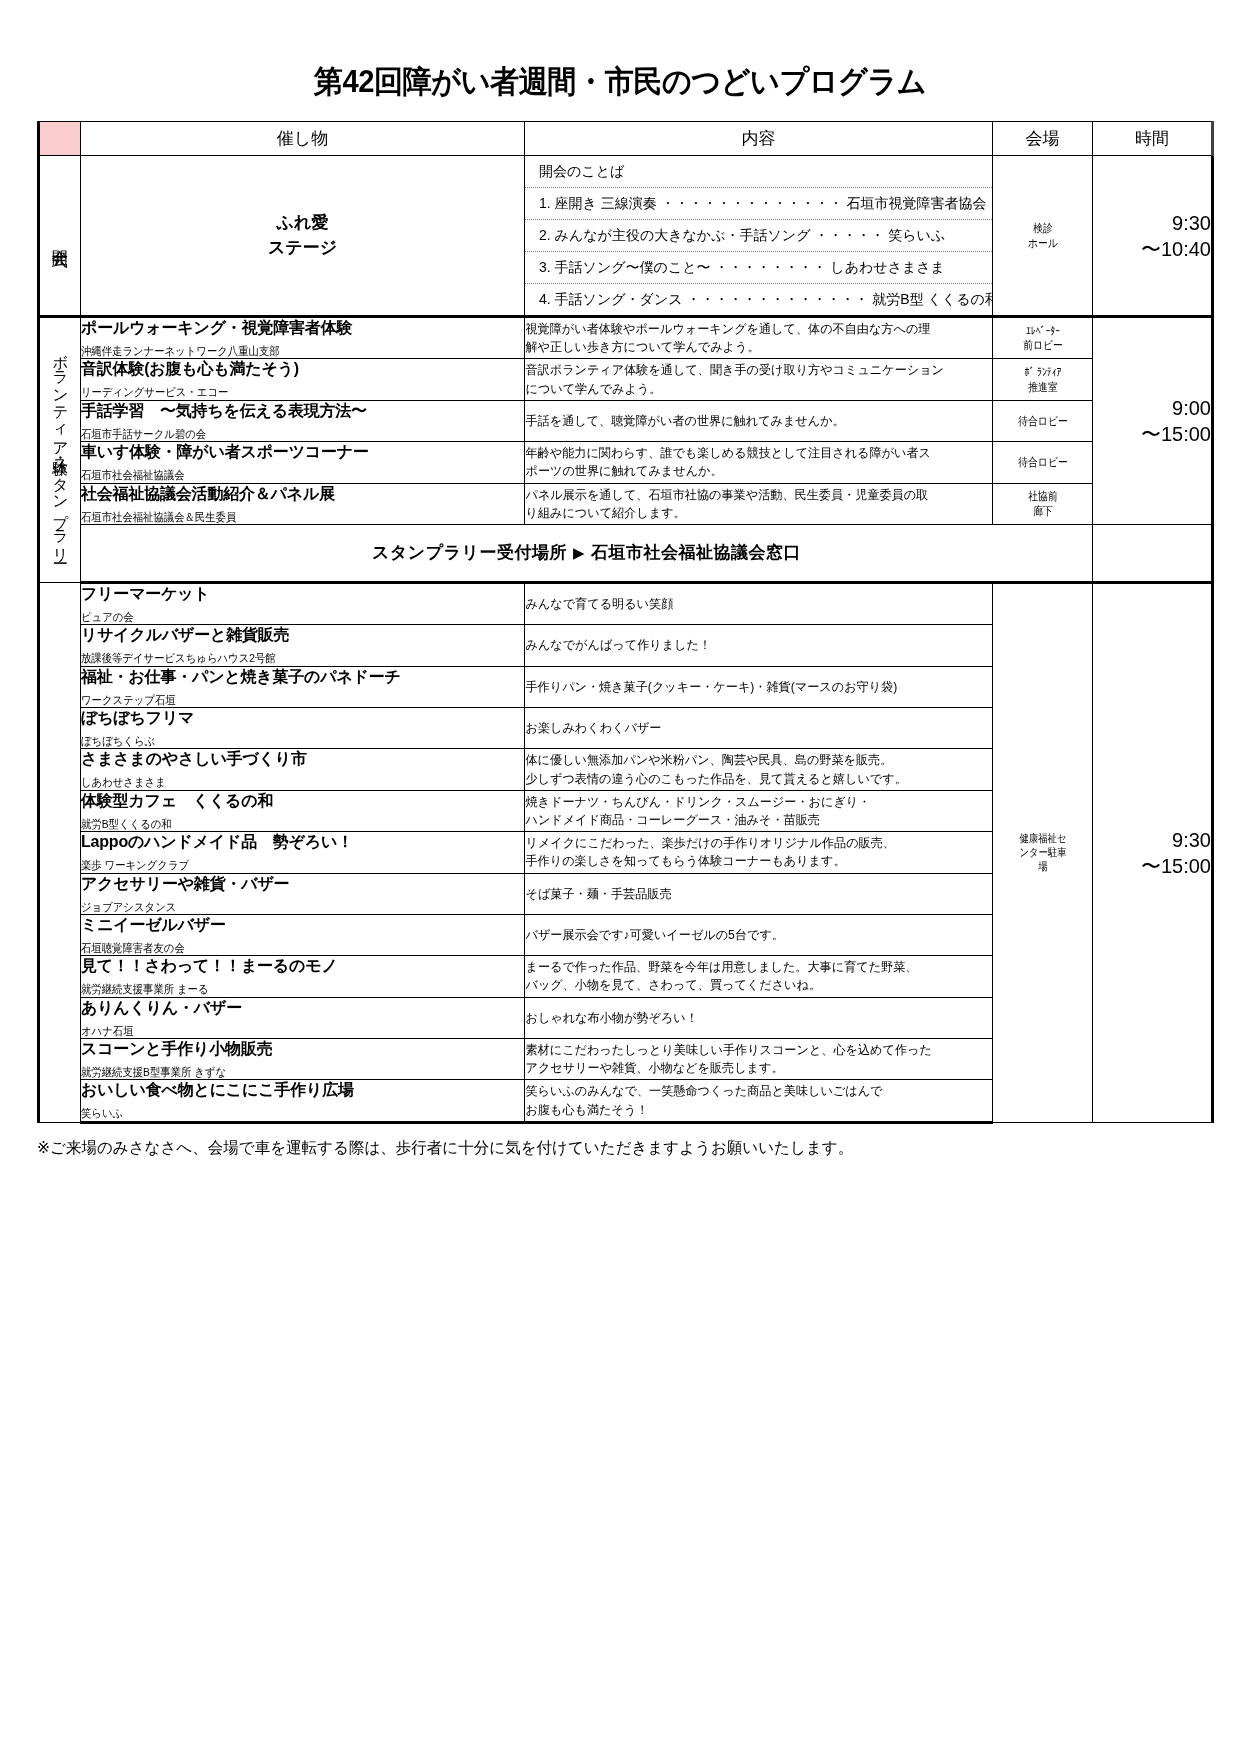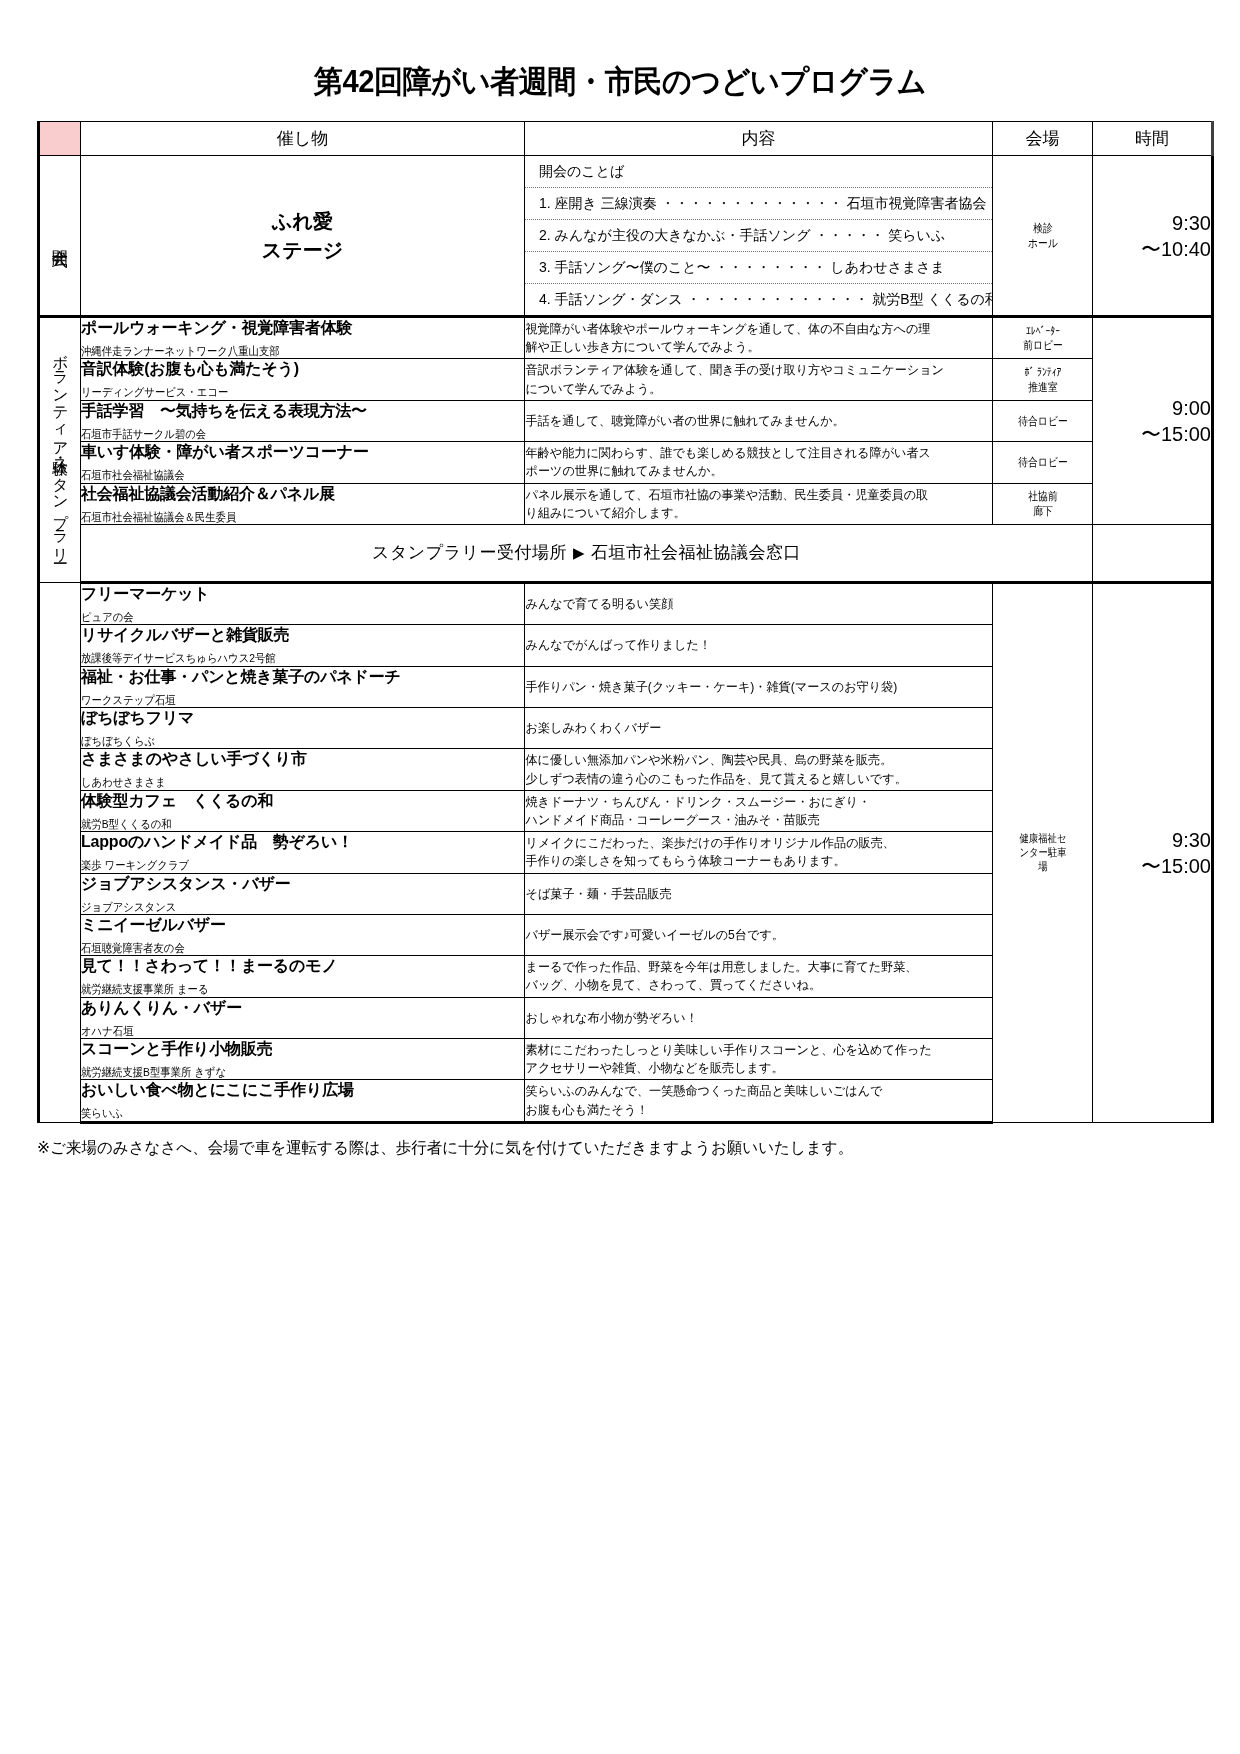--- a/index.html
+++ b/index.html
@@ -89,21 +89,21 @@
     display: inline-block;
     white-space: nowrap;
   }
   .vtext.small { font-size: 15.5px; letter-spacing: 0px; }
   .thick-bot td   { border-bottom: 3px solid #000 !important; }
   td.rt { border-right: 3px solid #000 !important; }
 
   
   .fure {
     text-align: center;
-    font-size: 20px;
+    font-size: 17px;
     font-weight: bold;
     line-height: 1.45;
   }
   .oc-list {
     padding: 0;
     margin: 0;
   }
   .oc-line {
     height: 31px;
     line-height: 31px;
@@ -155,21 +155,21 @@
     text-align: right;
     font-size: 20px;
     line-height: 1.3;
   }
   .time .tl { display: block; white-space: nowrap; }
 
   
   .stamp-banner {
     text-align: center;
     font-size: 17px;
-    font-weight: normal;
+    font-weight: bold;
     height: 56px;
     line-height: 56px;
     letter-spacing: 0.5px;
   }
   .arrow { font-size: 15px; padding: 0 6px; }
 
   
   .note {
     margin: 14px 0 0 33px;
     font-size: 16px;
@@ -377,21 +377,21 @@
               <div class="name">Lappoのハンドメイド品　勢ぞろい！</div>
               <div class="org">楽歩 ワーキングクラブ</div>
             </td>
             <td class="desc">
               <span class="l">リメイクにこだわった、楽歩だけの手作りオリジナル作品の販売、</span>
               <span class="l">手作りの楽しさを知ってもらう体験コーナーもあります。</span>
             </td>
           </tr>
           <tr>
             <td class="ev">
-              <div class="name">ジョブアシスタンス・バザー</div>
+              <div class="name">アクセサリーや雑貨・バザー</div>
               <div class="org">ジョブアシスタンス</div>
             </td>
             <td class="desc">
               <span class="l">そば菓子・麺・手芸品販売</span>
             </td>
           </tr>
           <tr>
             <td class="ev">
               <div class="name">ミニイーゼルバザー</div>
               <div class="org">石垣聴覚障害者友の会</div>

